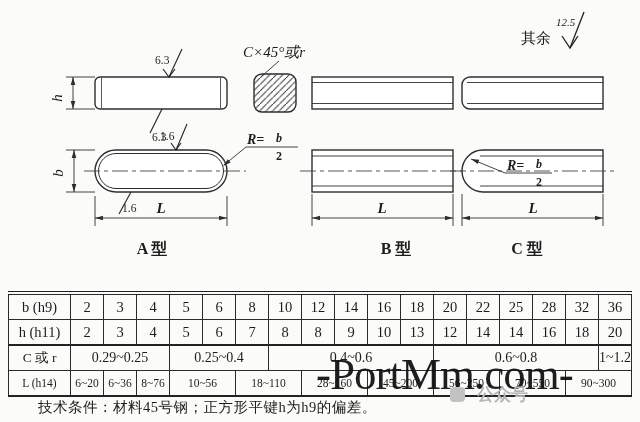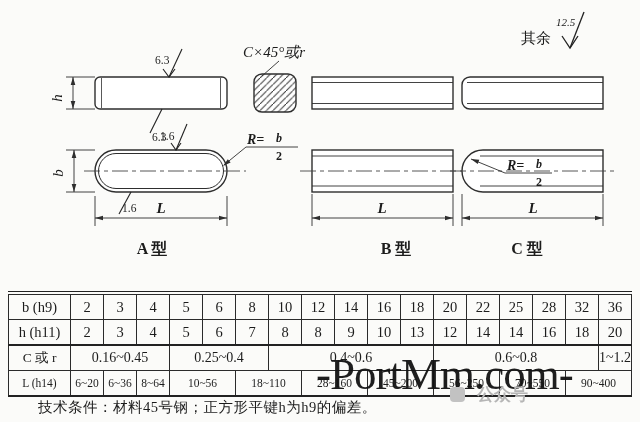--- a/index.html
+++ b/index.html
@@ -210,38 +210,38 @@
         <td>13</td>
         <td>12</td>
         <td>14</td>
         <td>14</td>
         <td>16</td>
         <td>18</td>
         <td>20</td>
       </tr>
       <tr class="row-c">
         <td class="lbl">C 或 r</td>
-        <td colspan="3">0.16~0.45</td>
+        <td colspan="3">0.29~0.25</td>
         <td colspan="3">0.25~0.4</td>
         <td colspan="5">0.4~0.6</td>
         <td colspan="5">0.6~0.8</td>
         <td>1~1.2</td>
       </tr>
       <tr class="row-l">
         <td class="lbl">L (h14)</td>
         <td>6~20</td>
         <td>6~36</td>
-        <td>8~64</td>
+        <td>8~76</td>
         <td colspan="2">10~56</td>
         <td colspan="2">18~110</td>
         <td colspan="2">28~160</td>
         <td colspan="2">45~200</td>
         <td colspan="2">56~250</td>
         <td colspan="2">70~550</td>
-        <td colspan="2">90~400</td>
+        <td colspan="2">90~300</td>
       </tr>
     </tbody>
       </table>
   </div>
 
   <div class="note">技术条件：材料45号钢；正方形平键h为h9的偏差。</div>
 
   <div class="wm-main">-PortMm.com-</div>
   <div class="wm-sub">
     <span class="wm-logo"></span>

